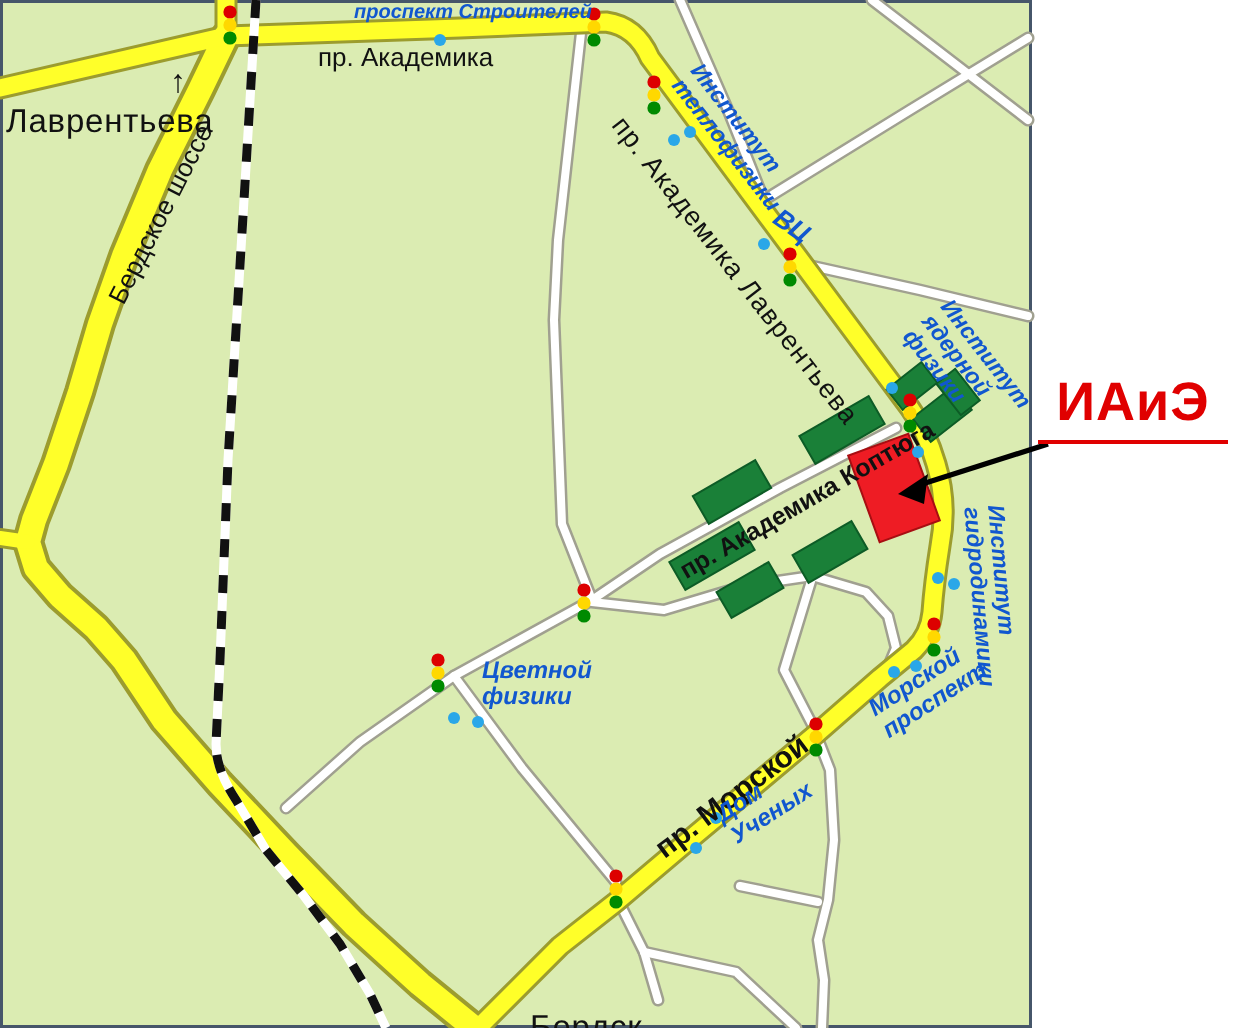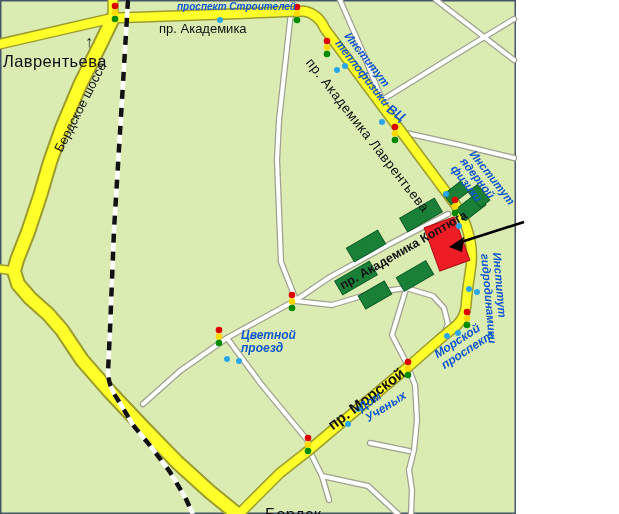--- a/index.html
+++ b/index.html
@@ -188,31 +188,32 @@
 ядерной
 физики</div>
 
 <div class="lbl blue" style="left:503px;top:252px;font-size:11.5px;transform:rotate(85deg);">Институт
 гидродинамики</div>
 
 
 <div class="lbl street" style="left:338px;top:281px;font-size:12.5px;font-weight:700;transform:rotate(-30deg);">пр. Академика Коптюга</div>
 
 <div class="lbl blue" style="left:241px;top:329px;font-size:12px;">Цветной
-проезд</div>
+физики</div>
 
 <div class="lbl street" style="left:52px;top:148px;font-size:13px;transform:rotate(-63deg);">Бердское шоссе</div>
 
 <div class="lbl street" style="left:325px;top:420px;font-size:15px;font-weight:600;transform:rotate(-37deg);">пр. Морской</div>
 
 <div class="lbl blue" style="left:432px;top:350px;font-size:12px;transform:rotate(-33deg);">Морской
 проспект</div>
 
 <div class="lbl blue" style="left:356px;top:403px;font-size:12px;transform:rotate(-33deg);">Дом
 Ученых</div>
 
 <div class="lbl city" style="left:265px;top:489px;">
   <span>Бердск</span>
   
 </div>
 
+<div class="callout">ИАиЭ</div>
 
 </div>
 
 </body></html>

